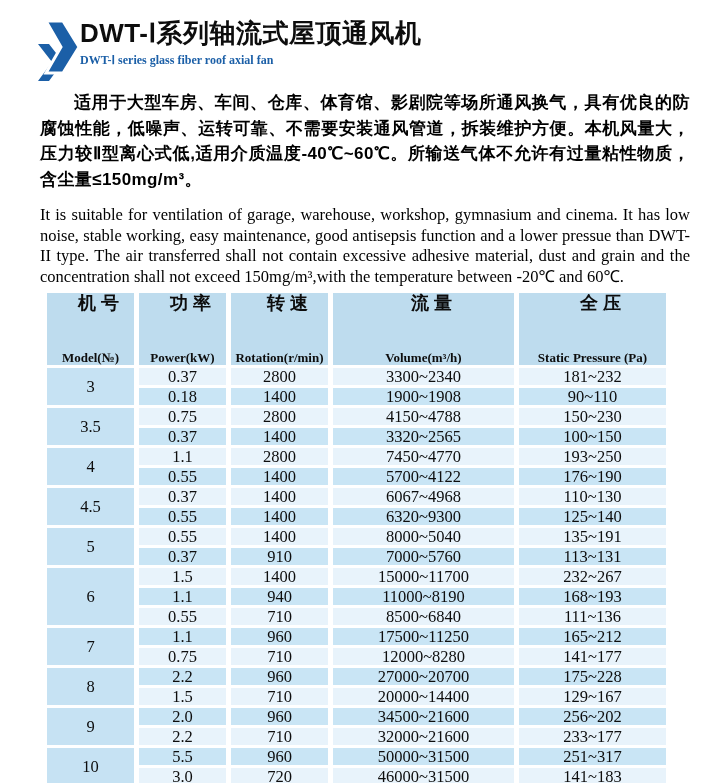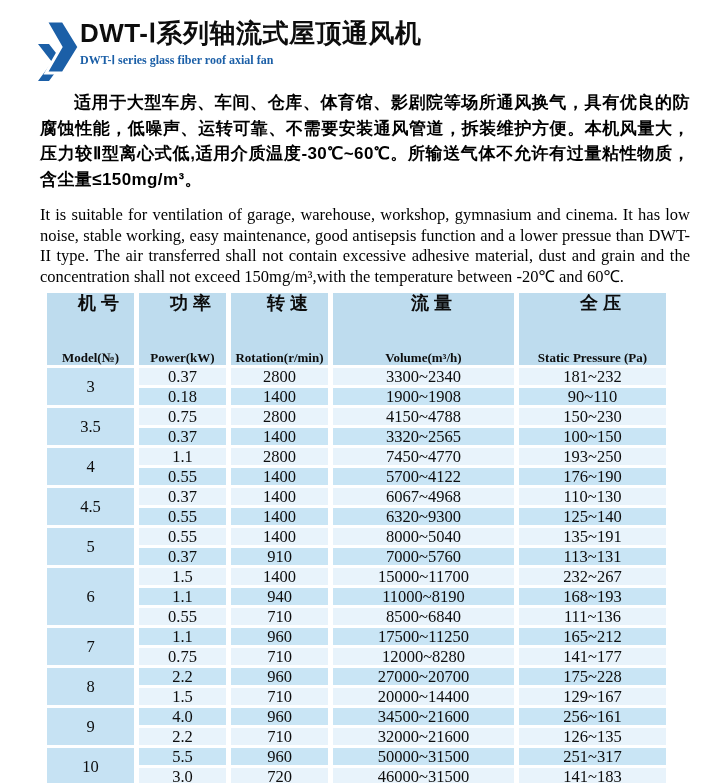--- a/index.html
+++ b/index.html
@@ -80,21 +80,21 @@
     <svg class="chevrons" viewBox="0 0 42 62" xmlns="http://www.w3.org/2000/svg">
       <polygon points="0,24 11,24 25,42 11,61 0,61 14,42" fill="#1b5fa7"></polygon>
       <polygon points="8,1 25,1 41,27 25,53 8,53 23,27" fill="#1b5fa7" stroke="#ffffff" stroke-width="3"></polygon>
     </svg>
     <div class="titles">
       <h1 class="title-zh">DWT-Ⅰ系列轴流式屋顶通风机</h1>
       <h2 class="title-en">DWT-Ⅰ series glass fiber roof axial fan</h2>
     </div>
   </div>
 
-  <p class="intro-zh">适用于大型车房、车间、仓库、体育馆、影剧院等场所通风换气，具有优良的防腐蚀性能，低噪声、运转可靠、不需要安装通风管道，拆装维护方便。本机风量大，压力较Ⅱ型离心式低,适用介质温度-30℃~60℃。所输送气体不允许有过量粘性物质，含尘量≤150mg/m³。</p>
+  <p class="intro-zh">适用于大型车房、车间、仓库、体育馆、影剧院等场所通风换气，具有优良的防腐蚀性能，低噪声、运转可靠、不需要安装通风管道，拆装维护方便。本机风量大，压力较Ⅱ型离心式低,适用介质温度-40℃~60℃。所输送气体不允许有过量粘性物质，含尘量≤150mg/m³。</p>
 
   <p class="intro-en">It is suitable for ventilation of garage, warehouse, workshop, gymnasium and cinema. It has low noise, stable working, easy maintenance, good antisepsis function and a lower pressue than DWT-II type. The air transferred shall not contain excessive adhesive material, dust and grain and the concentration shall not exceed 150mg/m³,with the temperature between -20℃ and 60℃.</p>
 
   <table class="spec">
     <colgroup>
       <col style="width:92px">
         <col style="width:92px">
         <col style="width:102px">
       <col style="width:186px">
         <col style="width:152px">
@@ -229,30 +229,30 @@
           <td class="data-cell">175~228</td>
         </tr>
         <tr class="row-light">
           <td class="data-cell">1.5</td>
           <td class="data-cell">710</td>
           <td class="data-cell">20000~14400</td>
           <td class="data-cell">129~167</td>
         </tr>
         <tr class="row-alt">
           <td class="model-cell" rowspan="2">9</td>
-          <td class="data-cell">4.0</td>
+          <td class="data-cell">2.0</td>
           <td class="data-cell">960</td>
           <td class="data-cell">34500~21600</td>
-          <td class="data-cell">256~161</td>
+          <td class="data-cell">256~202</td>
         </tr>
         <tr class="row-light">
           <td class="data-cell">2.2</td>
           <td class="data-cell">710</td>
           <td class="data-cell">32000~21600</td>
-          <td class="data-cell">126~135</td>
+          <td class="data-cell">233~177</td>
         </tr>
         <tr class="row-alt">
           <td class="model-cell" rowspan="2">10</td>
           <td class="data-cell">5.5</td>
           <td class="data-cell">960</td>
           <td class="data-cell">50000~31500</td>
           <td class="data-cell">251~317</td>
         </tr>
         <tr class="row-light">
           <td class="data-cell">3.0</td>

